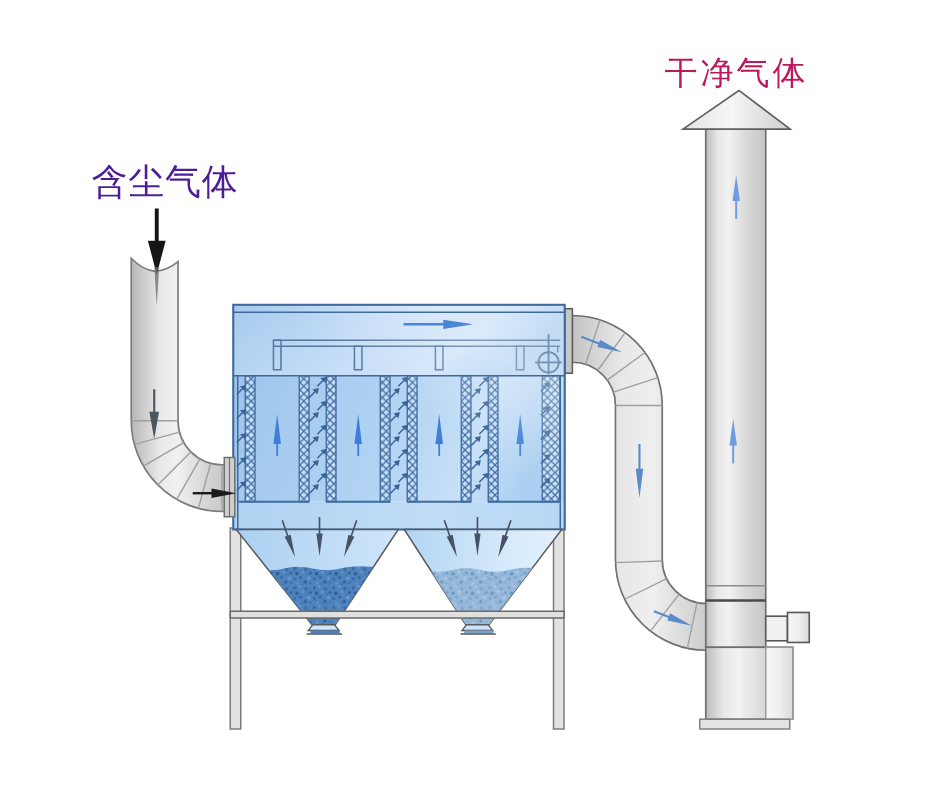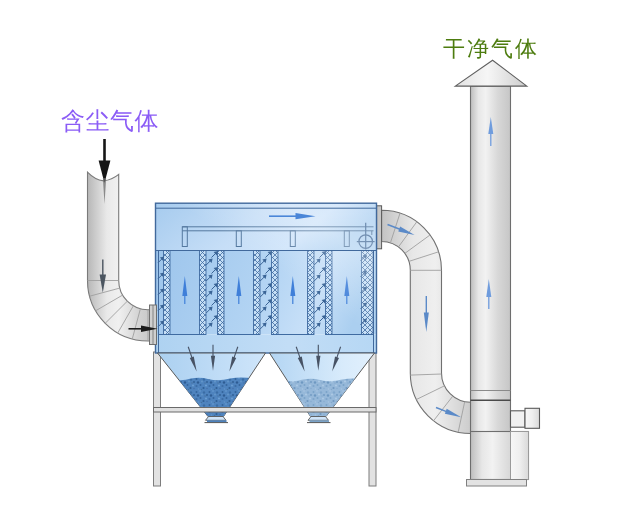--- a/index.html
+++ b/index.html
@@ -1,21 +1,21 @@
 <!DOCTYPE html>
 <html><head>
 <meta charset="utf-8">
 <style>
 html,body{margin:0;padding:0;background:#ffffff;}
 #canvas{position:relative;width:620px;height:526px;background:#ffffff;overflow:hidden;
  font-family:"Liberation Sans",sans-serif;}
 #canvas svg{position:absolute;left:0;top:0;}
 .lbl{position:absolute;white-space:nowrap;}
-#lbl-dusty{left:61px;top:105px;font-size:24px;color:#8b5cf6;letter-spacing:0.5px;}
-#lbl-clean{left:443px;top:34px;font-size:22px;color:#4d7c0f;letter-spacing:2px;}
+#lbl-dusty{left:61px;top:105px;font-size:24px;color:#4c1d95;letter-spacing:0.5px;}
+#lbl-clean{left:443px;top:34px;font-size:22px;color:#be185d;letter-spacing:2px;}
 </style>
 </head>
 <body>
 
 <div id="canvas">
 <svg width="620" height="526" viewBox="0 0 620 526">
 <defs>
 <linearGradient id="gPipeV" x1="0" y1="0" x2="1" y2="0">
  <stop offset="0" stop-color="#b7b7b7"></stop>
           <stop offset="0.28" stop-color="#e9e9e9"></stop>

